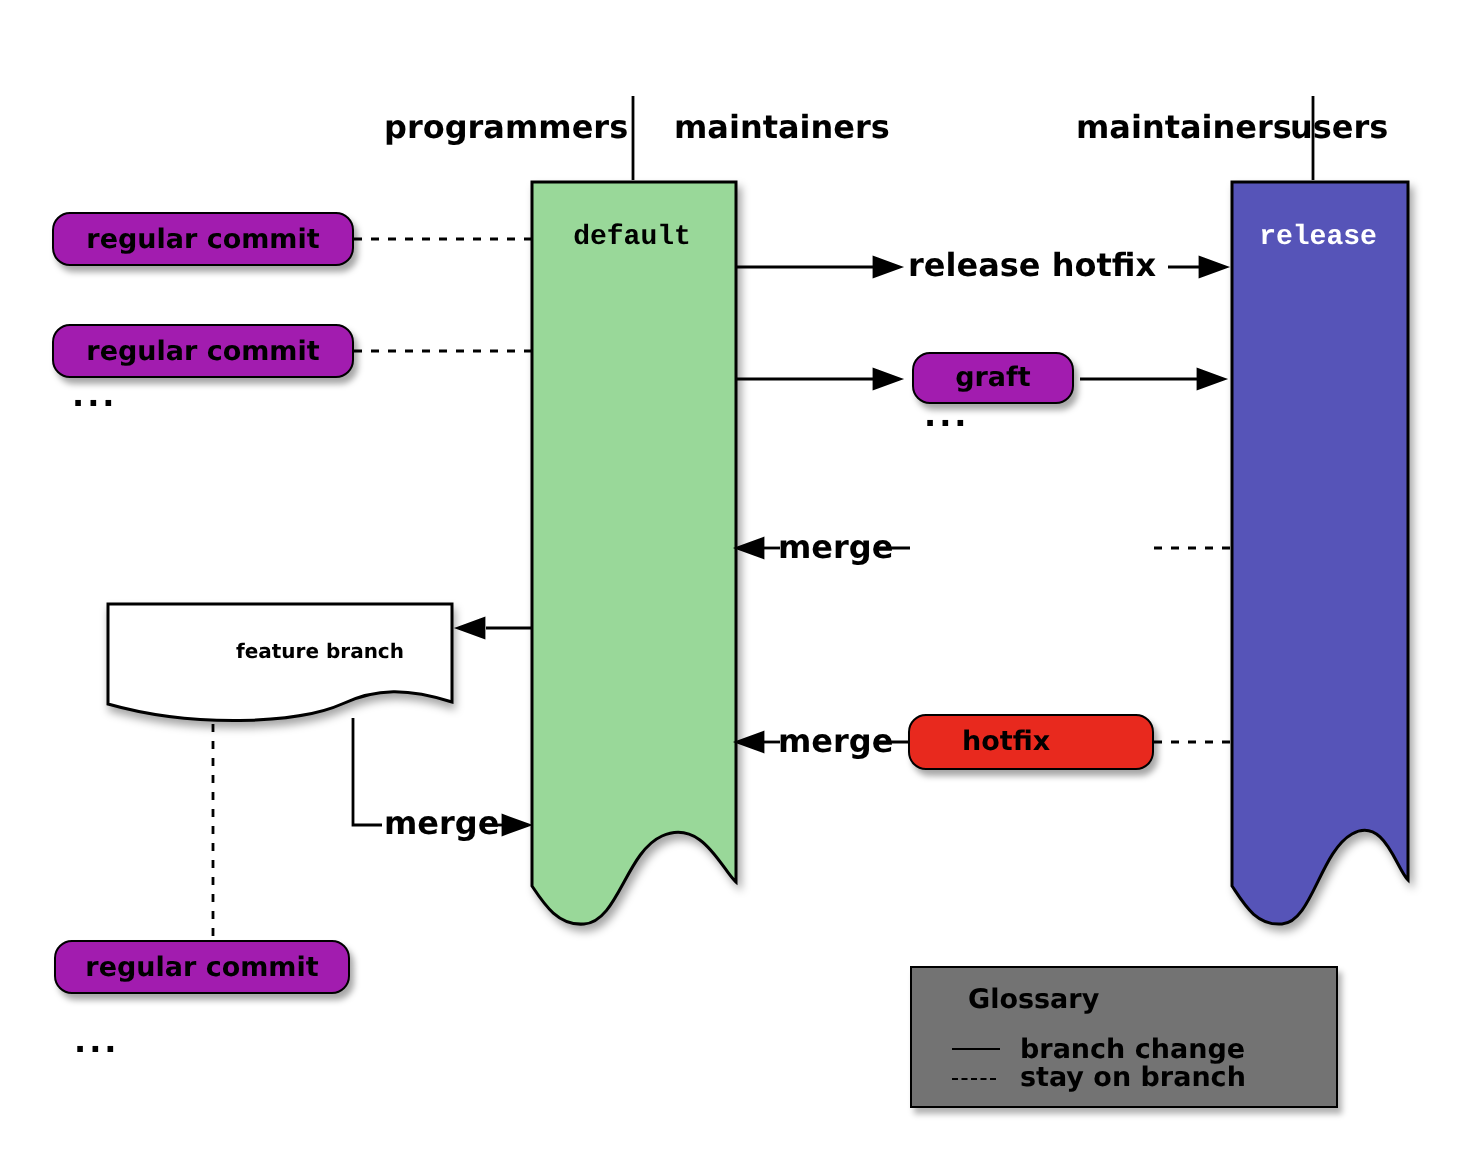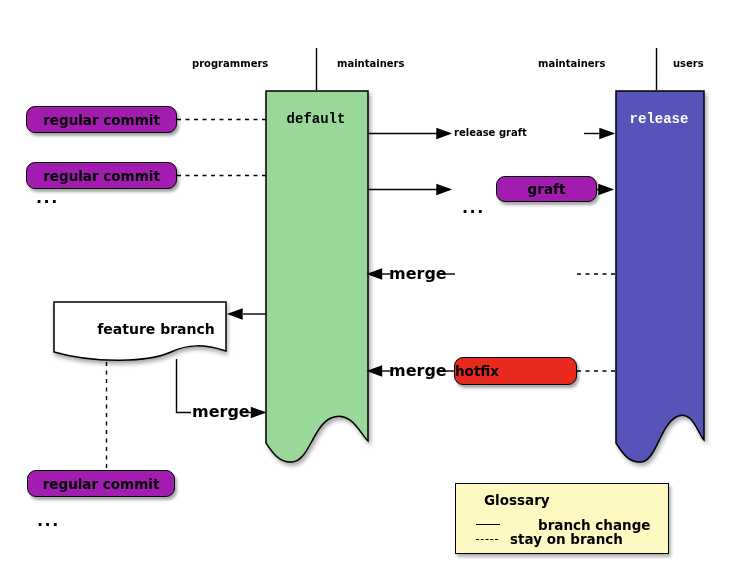--- a/index.html
+++ b/index.html
@@ -1,21 +1,21 @@
 <!DOCTYPE html>
 <html><head>
 <meta charset="utf-8">
 <style>
   html,body { margin:0; padding:0; background:#ffffff; }
   .canvas {
     position:relative; width:740px; height:588px; background:#ffffff;
     font-family:"DejaVu Sans","Liberation Sans",sans-serif; overflow:hidden;
   }
   .lbl {
-    position:absolute; font-weight:bold; font-size:10px; color:#000;
+    position:absolute; font-weight:bold; font-size:16px; color:#000;
     white-space:nowrap; line-height:16px;
   }
   .band-lbl {
     position:absolute; font-weight:bold; font-size:14px; color:#000;
     text-align:center; line-height:16px; z-index:3;font-family:Liberation Mono, monospace;
   }
   .node {
     position:absolute; box-sizing:border-box; z-index:3;
     border:1.5px solid #000; border-radius:9px; background:#a21caf;
     display:flex; align-items:center; justify-content:center;
@@ -28,41 +28,41 @@
   }
   .ellipsis {
     position:absolute; font-weight:bold; font-size:16px; letter-spacing:1.5px;
     color:#000; z-index:3; line-height:16px;
   }
   .band-svg { position:absolute; z-index:1; filter:drop-shadow(2px 3px 2px rgba(0,0,0,0.35)); }
   .doc-svg  { position:absolute; z-index:2; filter:drop-shadow(1px 3px 2px rgba(0,0,0,0.35)); }
   #connectors { position:absolute; left:0; top:0; z-index:2; }
   .glossary {
     position:absolute; left:455px; top:483px; width:214px; height:71px;
-    box-sizing:border-box; border:1.5px solid #000; background:#fef9c3; z-index:3;
+    box-sizing:border-box; border:1.5px solid #000; background:#737373; z-index:3;
     box-shadow:2px 3px 3px rgba(0,0,0,0.3);
   }
   .gl-title { position:absolute; left:28px; top:8px; font-weight:bold; font-size:13.5px; }
   .gl-item-lbl { position:absolute; font-weight:bold; font-size:13.5px; line-height:14px; white-space:nowrap; }
   .gl-line { position:absolute; left:20px; width:24px; height:0; border-top:1.6px solid #000; }
   .gl-line.dashed { border-top-style:dashed; width:22px; }
   .fb-text {
-    position:absolute; left:70px; top:321px; width:172px; text-align:center;
-    font-weight:bold; font-size:14px; z-index:3;
+    position:absolute; left:54px; top:321px; width:172px; text-align:center;
+    font-weight:bold; font-size:10px; z-index:3;padding-left:20px;
   }
 </style>
 </head>
 <body>
 
 <div class="canvas">
 
   <div class="lbl" style="left:192px; top:56px;">programmers</div>
   <div class="lbl" style="left:337px; top:56px;">maintainers</div>
   <div class="lbl" style="left:538px; top:56px;">maintainers</div>
-  <div class="lbl" style="left:673px; top:56px;text-align:right;">users</div>
+  <div class="lbl" style="left:645px; top:56px;text-align:right;">users</div>
 
   <svg class="band-svg" style="left:264px; top:90px;" width="108" height="380">
     <path d="M2 1 H104 V351 C97 345, 87 319, 67 328 C49 336, 45 371, 28 372 C15 373, 8 362, 2 353 Z" stroke="#000" stroke-width="1.5" fill="#99d899"></path>
   </svg>
   <div class="band-lbl" style="left:264px; top:111px; width:104px;">default</div>
 
   <svg class="band-svg" style="left:614px; top:90px;" width="94" height="380">
     <path d="M2 1 H90 V350 C84 344, 78 318, 62 327 C46 336, 42 371, 27 372 C14 373, 8 362, 2 353 Z" stroke="#000" stroke-width="1.5" fill="#5654b8"></path>
   </svg>
   <div class="band-lbl" style="left:614px; top:111px; width:90px; color:#ffffff;">release</div>
@@ -120,41 +120,41 @@
       </g>
 
       <line x1="106.5" y1="362" x2="106.5" y2="470" stroke-dasharray="4 4.5"></line>
     </g>
   </svg>
 
   <div class="node" style="left:26px; top:106px; width:151px; height:27px;">regular commit</div>
   <div class="node" style="left:26px; top:162px; width:151px; height:27px;">regular commit</div>
   <div class="ellipsis" style="left:36px; top:190px;">...</div>
 
-  <div class="lbl" style="left:454px; top:125px;">release graft</div>
+  <div class="lbl" style="left:454px; top:125px;">release hotfix</div>
 
-  <div class="node" style="left:456px; top:176px; width:101px; height:26px;margin-left:40px;">graft</div>
+  <div class="node" style="left:456px; top:176px; width:81px; height:26px;">graft</div>
   <div class="ellipsis" style="left:462px; top:200px;">...</div>
 
   <div class="merge-lbl" style="left:389px; top:267px;">merge</div>
 
   <div class="merge-lbl" style="left:389px; top:364px;">merge</div>
-  <div class="node" style="left: 454px; top: 357px; width: 123px; height: 28px; justify-content: flex-start; padding-left: 0; background-color: rgb(232, 41, 30);">hotfix</div>
+  <div class="node" style="left: 454px; top: 357px; width: 123px; height: 28px; justify-content: flex-start; padding-left: 26px; background-color: rgb(232, 41, 30);">hotfix</div>
 
   <svg class="doc-svg" style="left:52px; top:300px;" width="178" height="66">
     <path d="M2 2 H174 V51 C152 44, 136 44, 119 52 C97 62, 44 64, 2 52 Z" fill="#ffffff" stroke="#000" stroke-width="1.5"></path>
   </svg>
   <div class="fb-text">feature branch</div>
 
   <div class="merge-lbl" style="left:192px; top:405px;">merge</div>
 
   <div class="node" style="left:27px; top:470px; width:148px; height:27px;">regular commit</div>
   <div class="ellipsis" style="left:37px; top:513px;">...</div>
 
   <div class="glossary">
     <div class="gl-title">Glossary</div>
     <span class="gl-line" style="top:40px;"></span>
-    <div class="gl-item-lbl" style="left:54px; top:34px;margin-left:28px;">branch change</div>
+    <div class="gl-item-lbl" style="left:54px; top:34px;">branch change</div>
     <span class="gl-line dashed" style="top:55px;"></span>
     <div class="gl-item-lbl" style="left:54px; top:48px;text-align:center;">stay on branch</div>
   </div>
 
 </div>
 
 </body></html>

